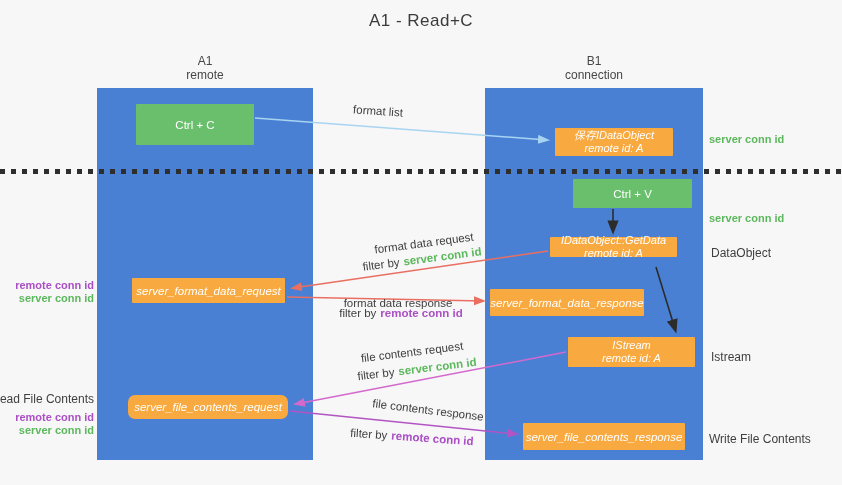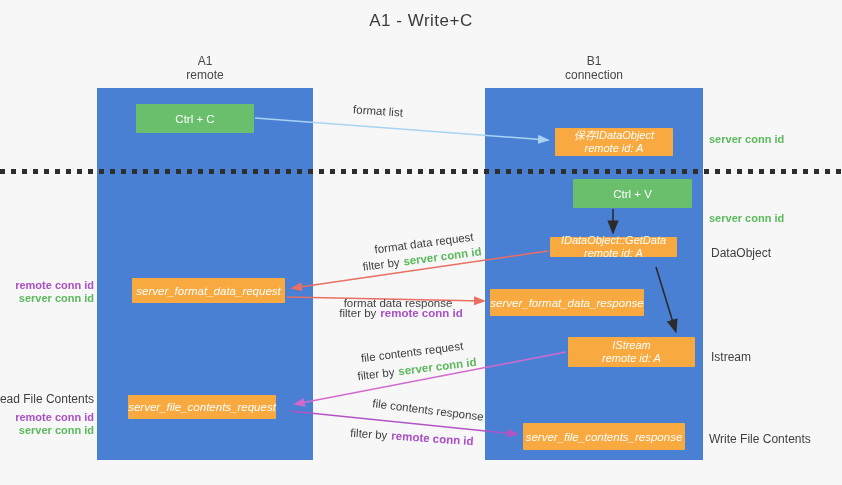--- a/index.html
+++ b/index.html
@@ -54,21 +54,21 @@
   }
   .left-pair .remote { color: #ab4fc6; }
   .left-pair .server { color: #5cb85c; }
 </style>
 </head>
 <body>
 
 <div id="canvas">
 
   <div class="title">
-    <div>A1 - Write+C</div>
+    <div>A1 - Read+C</div>
   </div>
 
   <div class="col-header" style="left:97px; width:216px;">
     <div>A1</div>
     <div>remote</div>
   </div>
   <div class="col-header" style="left:485px; width:218px;">
     <div>B1</div>
     <div>connection</div>
   </div>
@@ -98,21 +98,21 @@
     <line x1="613" y1="209" x2="613" y2="230" stroke="#2b2b2b" stroke-width="1.6" marker-end="url(#m-black)"></line>
     <line x1="656" y1="267" x2="675" y2="329" stroke="#2b2b2b" stroke-width="1.6" marker-end="url(#m-black)"></line>
     <line x1="548" y1="251" x2="293" y2="288" stroke="#e96f61" stroke-width="1.5" marker-end="url(#m-red)"></line>
     <line x1="287" y1="297" x2="483" y2="301" stroke="#e96f61" stroke-width="1.5" marker-end="url(#m-red)"></line>
     <line x1="566" y1="352" x2="296" y2="404" stroke="#d369cd" stroke-width="1.5" marker-end="url(#m-mag)"></line>
     <line x1="290" y1="411" x2="516" y2="434" stroke="#b254c4" stroke-width="1.5" marker-end="url(#m-pur)"></line>
   </svg>
 
   <div class="dotted-line"></div>
 
-  <div class="box green single" style="left:136px; top:104px; width:118px; height:29px;">
+  <div class="box green single" style="left:136px; top:104px; width:118px; height:41px;">
     <span>Ctrl + C</span>
   </div>
   <div class="box green single" style="left:553px; top:179px; width:119px; height:29px;margin-left:20px;">
     <span>Ctrl + V</span>
   </div>
 
   <div class="box orange" style="left:555px; top:128px; width:118px; height:28px;">
     <div class="l1">保存IDataObject</div>
     <div class="l2">remote id: A</div>
   </div>
@@ -123,21 +123,21 @@
   <div class="box orange" style="left:568px; top:337px; width:127px; height:30px;">
     <div class="l1">IStream</div>
     <div class="l2">remote id: A</div>
   </div>
   <div class="box orange single" style="left:132px; top:278px; width:153px; height:25px;">
     <span>server_format_data_request</span>
   </div>
   <div class="box orange single" style="left:490px; top:289px; width:154px; height:27px;">
     <span>server_format_data_response</span>
   </div>
-  <div class="box orange single" style="left:128px; top:395px; width:148px; height:24px;">
+  <div class="box orange single" style="left:128px; top:395px; width:160px; height:24px;border-radius:7px;">
     <span>server_file_contents_request</span>
   </div>
   <div class="box orange single" style="left:523px; top:423px; width:162px; height:27px;">
     <span>server_file_contents_response</span>
   </div>
 
   <div class="arrow-label" style="left:378px; top:111px; transform:translate(-50%,-50%) rotate(4deg);">format list</div>
 
   <div class="arrow-label" style="left:424px; top:243px; transform:translate(-50%,-50%) rotate(-7.5deg);">format data request</div>
   <div class="arrow-label" style="left:422px; top:259px; transform:translate(-50%,-50%) rotate(-7.5deg);">

